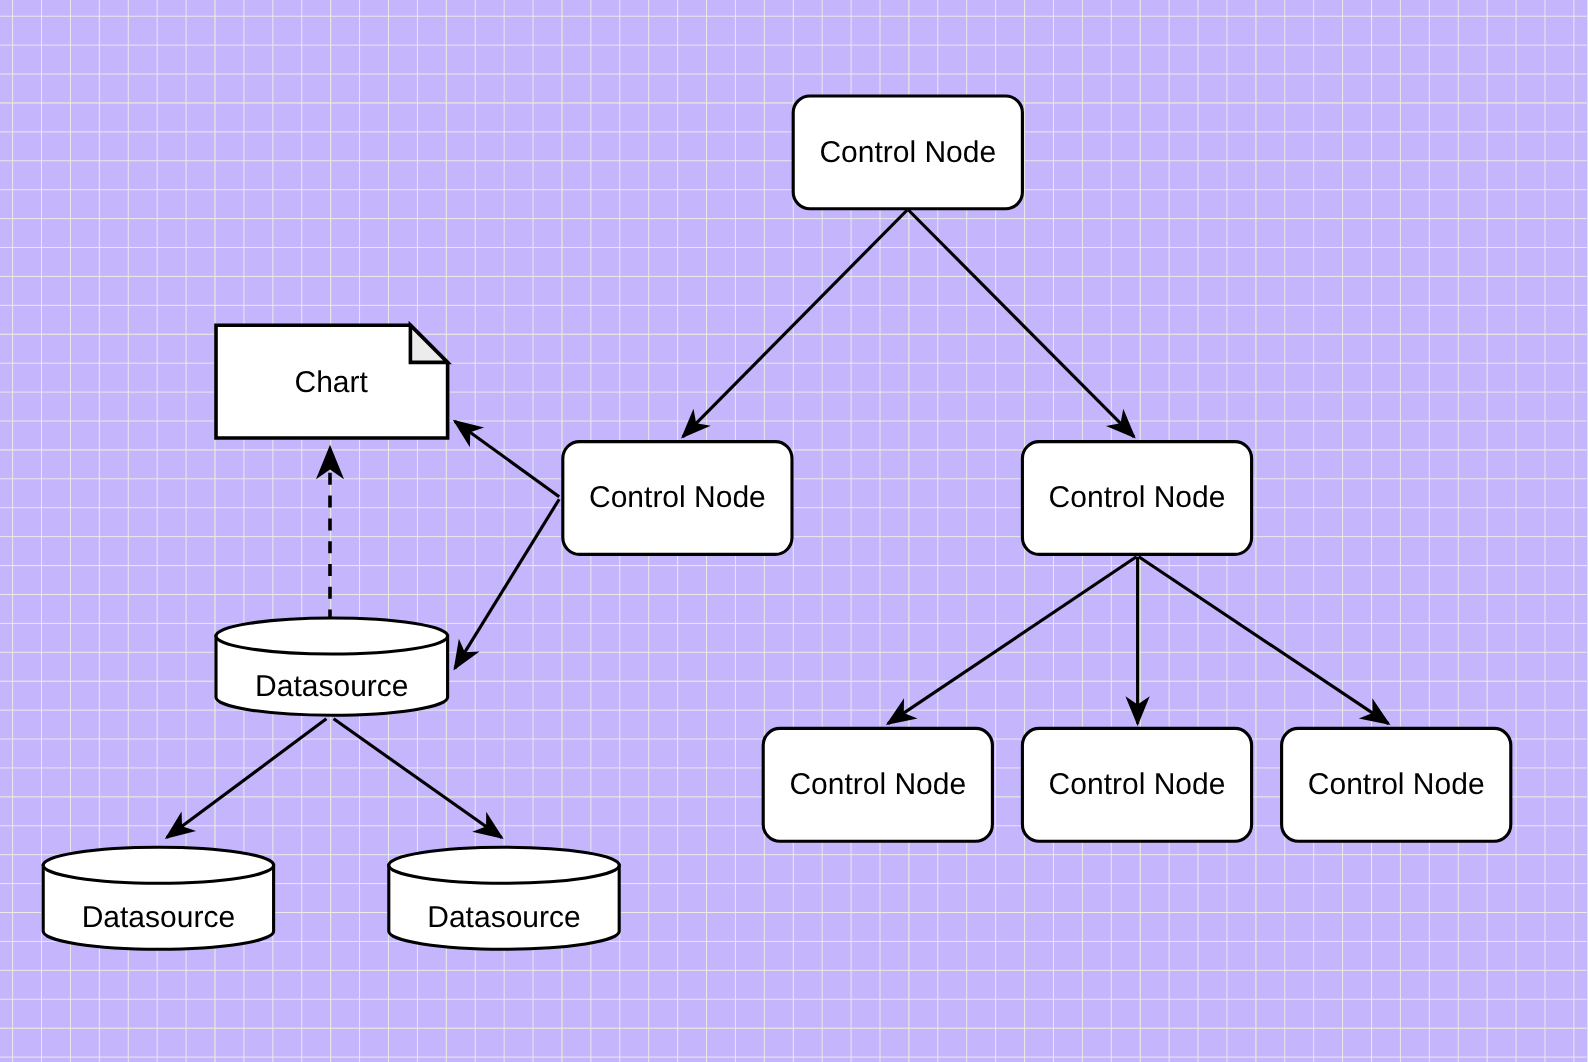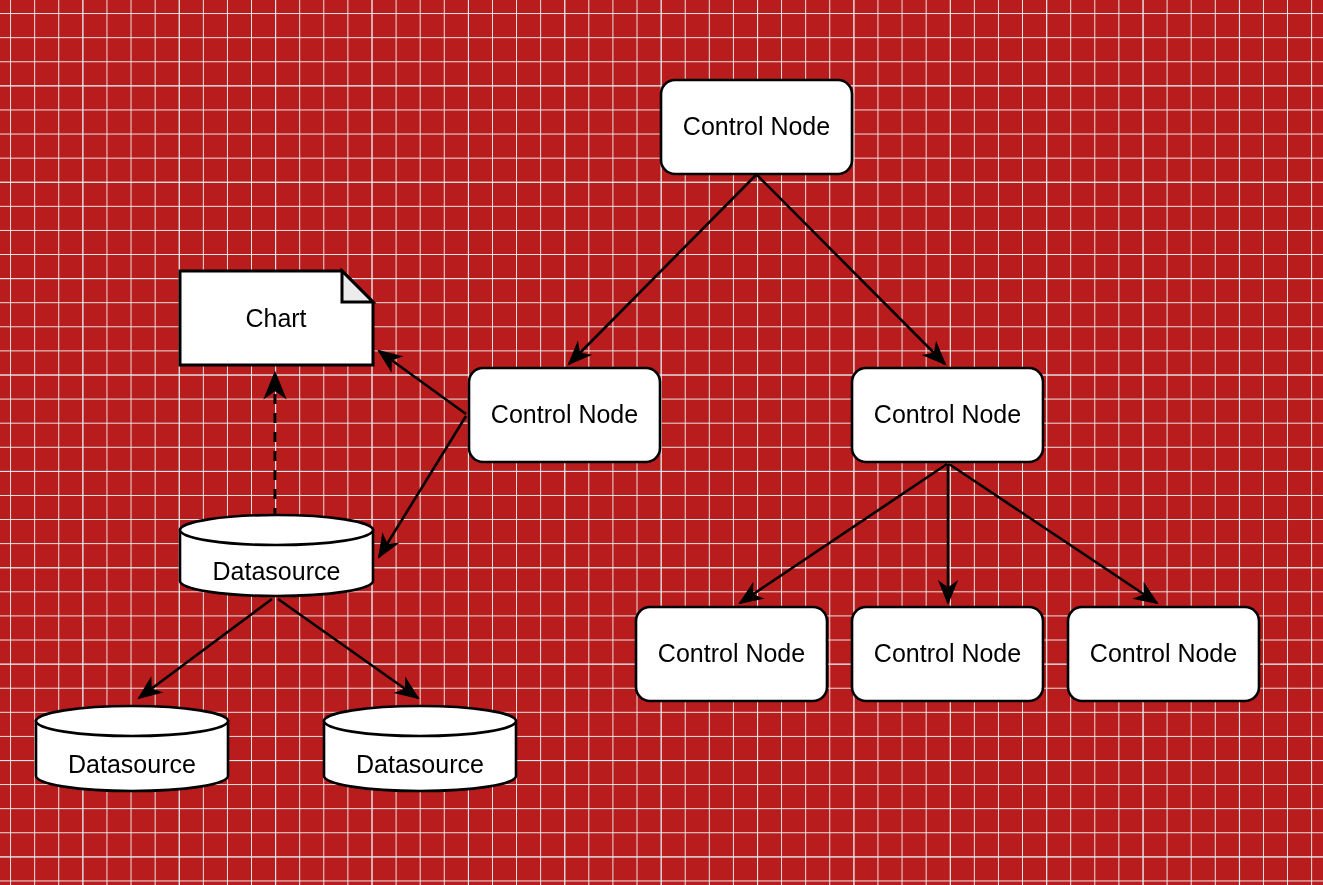--- a/index.html
+++ b/index.html
@@ -9,21 +9,21 @@
     background: #ffffff;
   }
   body {
     font-family: "Liberation Sans", sans-serif;
   }
   #canvas-wrap {
     position: relative;
     width: 1323px;
     height: 885px;
     overflow: hidden;
-    background-color: #b91c1c;
+    background-color: #c4b5fd;
   }
   
   #grid-layer {
     position: absolute;
     inset: 0;
     background-image:
       linear-gradient(to right,  #e9e9e9 1px, transparent 1px),
       linear-gradient(to bottom, #e9e9e9 1px, transparent 1px),
       linear-gradient(to right,  #cfcfcf 1px, transparent 1px),
       linear-gradient(to bottom, #cfcfcf 1px, transparent 1px);

